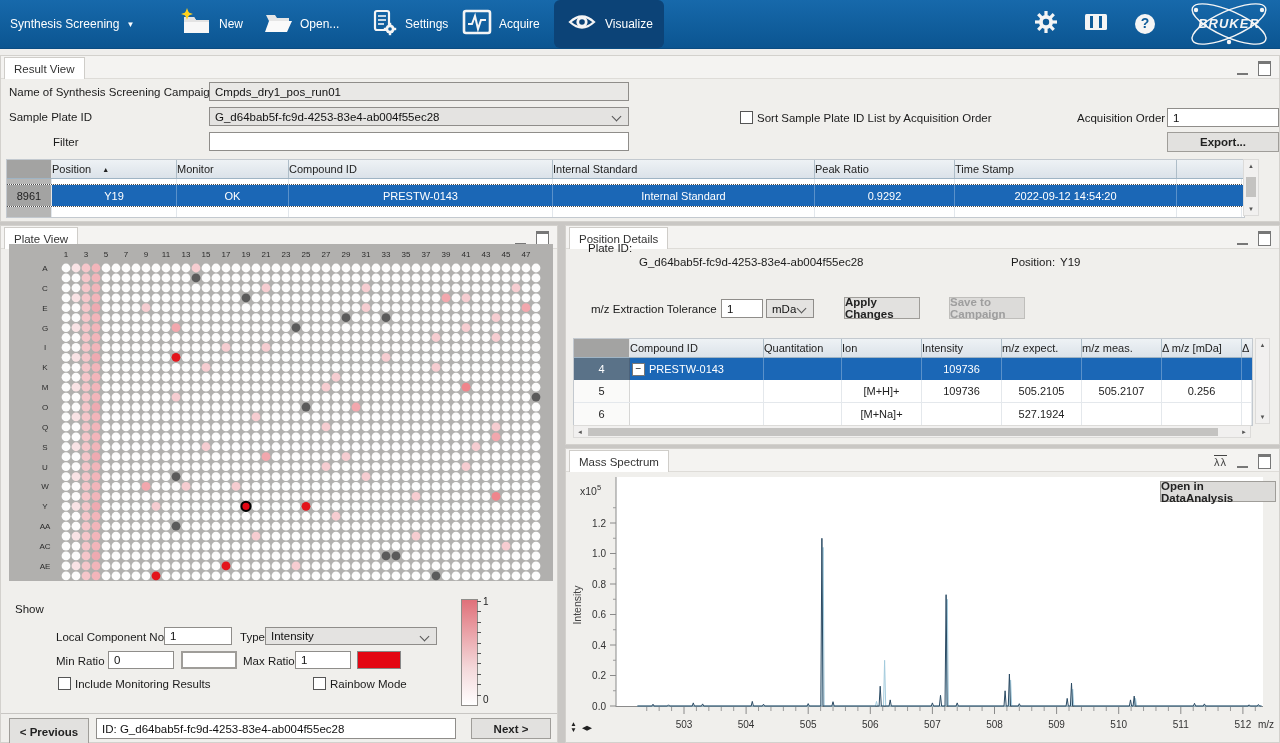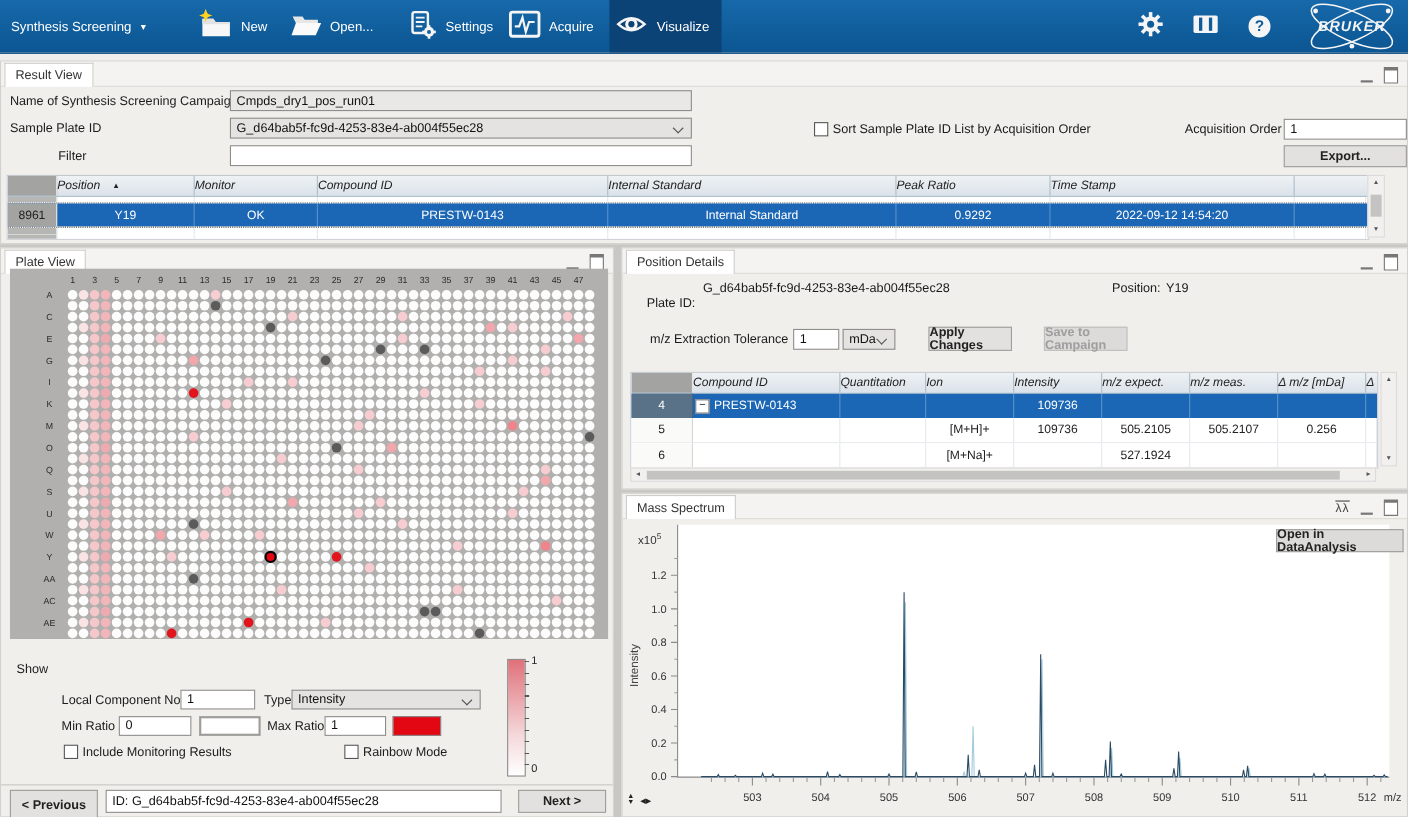--- a/index.html
+++ b/index.html
@@ -35,21 +35,21 @@
         transform:rotate(45deg);margin-left:auto;margin-right:3px;flex:none;}
   .btn{position:absolute;background:#e2e1df;border:1px solid #9f9d99;font-size:11.5px;color:#222;
        display:flex;align-items:center;justify-content:center;box-sizing:border-box;font-weight:bold;}
   .btn.disabled{color:#9e9e9e;background:#dcdbd9;border-color:#bfbebb;}
   .cb{position:absolute;width:13px;height:13px;border:1px solid #555;background:#fff;box-sizing:border-box;}
 
   
   .rtable{position:absolute;border:1px solid #c3c9cf;background:#fff;overflow:hidden;}
   .hrow{display:flex;background:linear-gradient(#eef2f5,#dbe2e9);border-bottom:1px solid #9fb4c4;height:18px;}
   .hc{display:flex;align-items:center;justify-content:flex-start;gap:11px;font-size:11px;color:#222;
-      border-right:1px solid #aebdc8;box-sizing:border-box;height:18px;font-style:italic;}
+      border-right:1px solid #aebdc8;box-sizing:border-box;height:18px;}
   .sliver{display:flex;background:#fff;overflow:hidden;}
   .sliver .sc{border-right:1px solid #e2e7ec;height:100%;box-sizing:border-box;}
   .selrow{display:flex;background:#1b67b6;height:21px;}
   .selcell{color:#fff;font-size:11px;display:flex;align-items:center;justify-content:center;
            border-right:1px solid rgba(255,255,255,.28);box-sizing:border-box;overflow:hidden;white-space:nowrap;}
   .numcell{background:#a3a3a2;color:#222;border-right:1px solid #e5e5e5;}
   .rv-c0{width:45px;flex:none}.rv-c1{width:125px;flex:none}.rv-c2{width:112px;flex:none}
   .rv-c3{width:264px;flex:none}.rv-c4{width:262px;flex:none}.rv-c5{width:140px;flex:none}
   .rv-c6{width:222px;flex:none}.rv-c7{width:65px;flex:none;border-right:none}
   .pd-c0{width:56px;flex:none}.pd-c1{width:134px;flex:none}.pd-c2{width:78px;flex:none}
@@ -133,21 +133,21 @@
     <div class="tbtn" style="left:462px;">
       <span>
         <svg width="30" height="26" viewBox="0 0 30 26">
           <rect x="2" y="2" width="26" height="22" rx="2" fill="none" stroke="#f5f5f5" stroke-width="2.6"></rect>
           <polyline points="6,15 10,15 13,7 16,20 19,11 24,11" fill="none" stroke="#f5f5f5" stroke-width="2"></polyline>
         </svg>
       </span>
       <span class="tlabel">Acquire</span>
     </div>
 
-    <div class="tbtn active" style="left:554px;width:98px;padding-left:4px;">
+    <div class="tbtn active" style="left:554px;width:98px;padding-left:12px;border-radius:6px;">
       <span>
         <svg width="32" height="26" viewBox="0 0 32 26">
           <path d="M4 13 Q16 2 28 13 Q16 24 4 13 Z" fill="none" stroke="#f5f5f5" stroke-width="2.2"></path>
           <circle cx="16" cy="13" r="5.6" fill="#f5f5f5"></circle>
           <circle cx="16" cy="13" r="2.8" fill="#0c4377"></circle>
         </svg>
       </span>
       <span class="tlabel">Visualize</span>
     </div>
 
@@ -1960,21 +1960,21 @@
     <div class="tabbar">
       <div class="tab">
         <span>Position Details</span>
       </div>
       <div class="winbtns">
         <span class="minbtn"></span>
         <span class="maxbtn"></span>
       </div>
     </div>
 
-    <span class="lbl" style="left:22px;top:44px;">Plate ID:</span>
+    <span class="lbl" style="left:22px;top:16px;">Plate ID:</span>
     <span class="lbl" style="left:73px;top:30px;">G_d64bab5f-fc9d-4253-83e4-ab004f55ec28</span>
     <span class="lbl" style="left:445px;top:30px;">Position:</span>
     <span class="lbl" style="left:494px;top:30px;">Y19</span>
 
     <span class="lbl" style="left:25px;top:77px;">m/z Extraction Tolerance</span>
     <div class="field" style="left:155px;top:73px;width:42px;height:19px;">
       <span>1</span>
     </div>
     <div class="combo" style="left:200px;top:73px;width:48px;height:19px;">
       <span>mDa</span>

